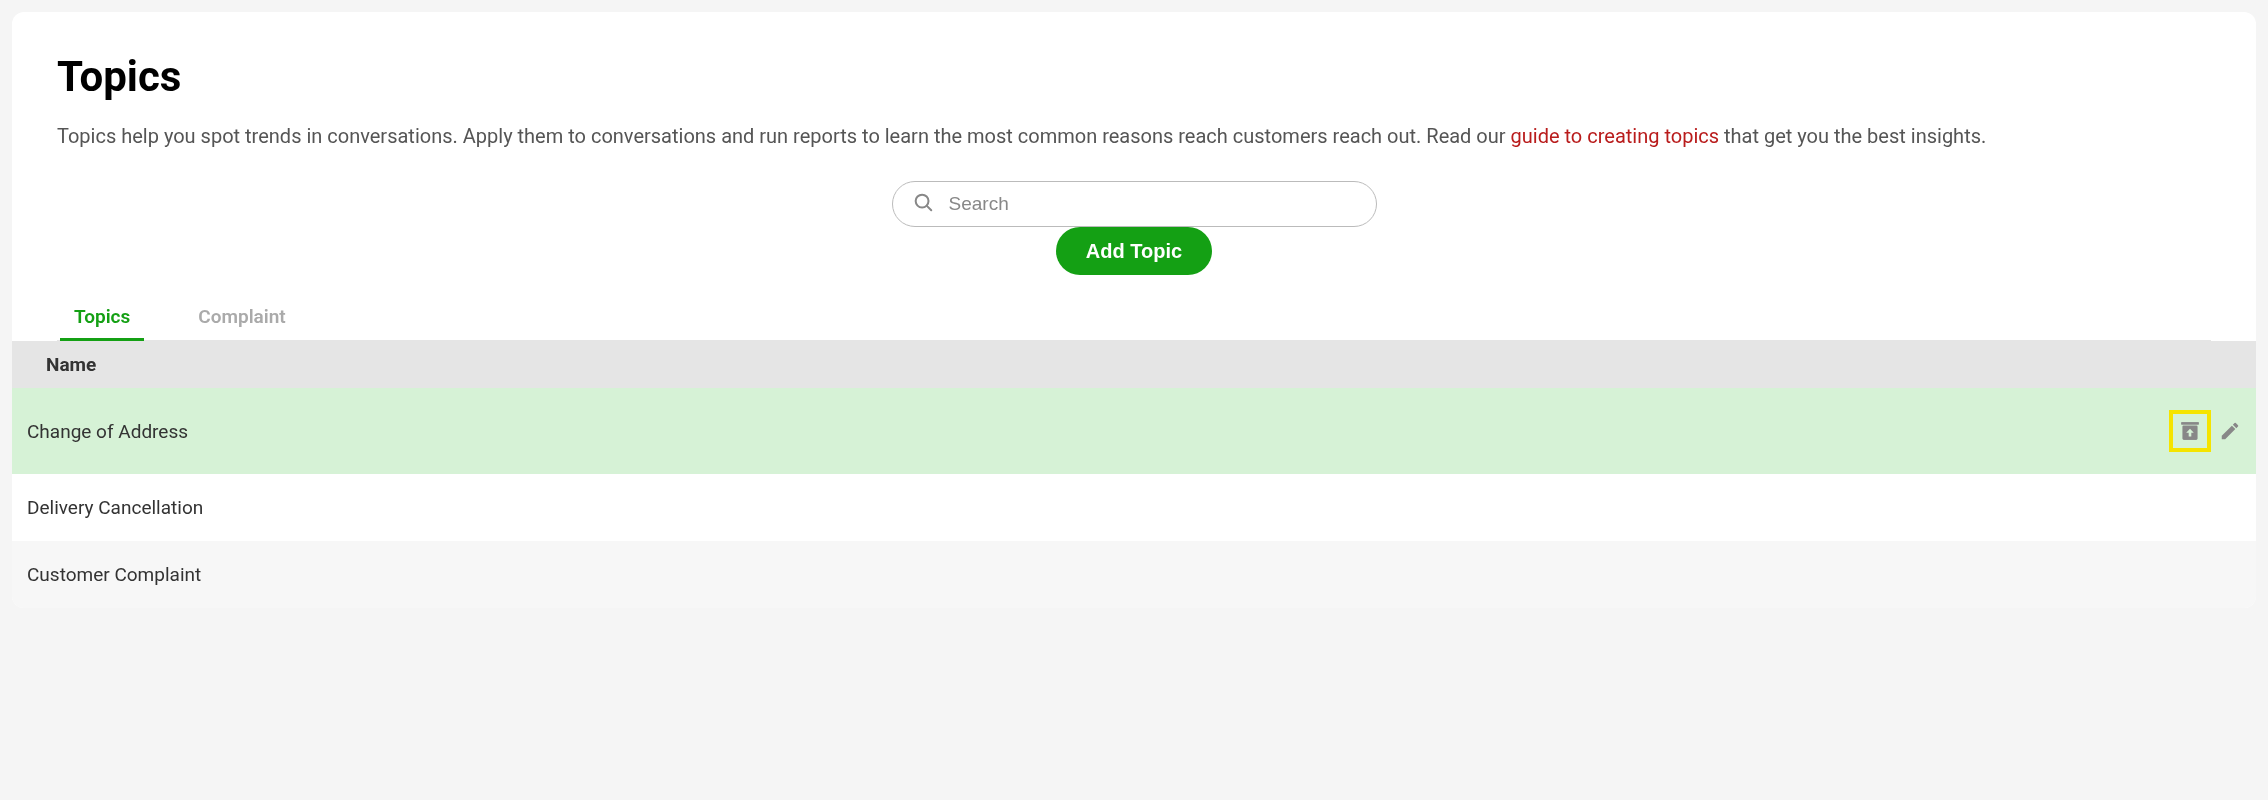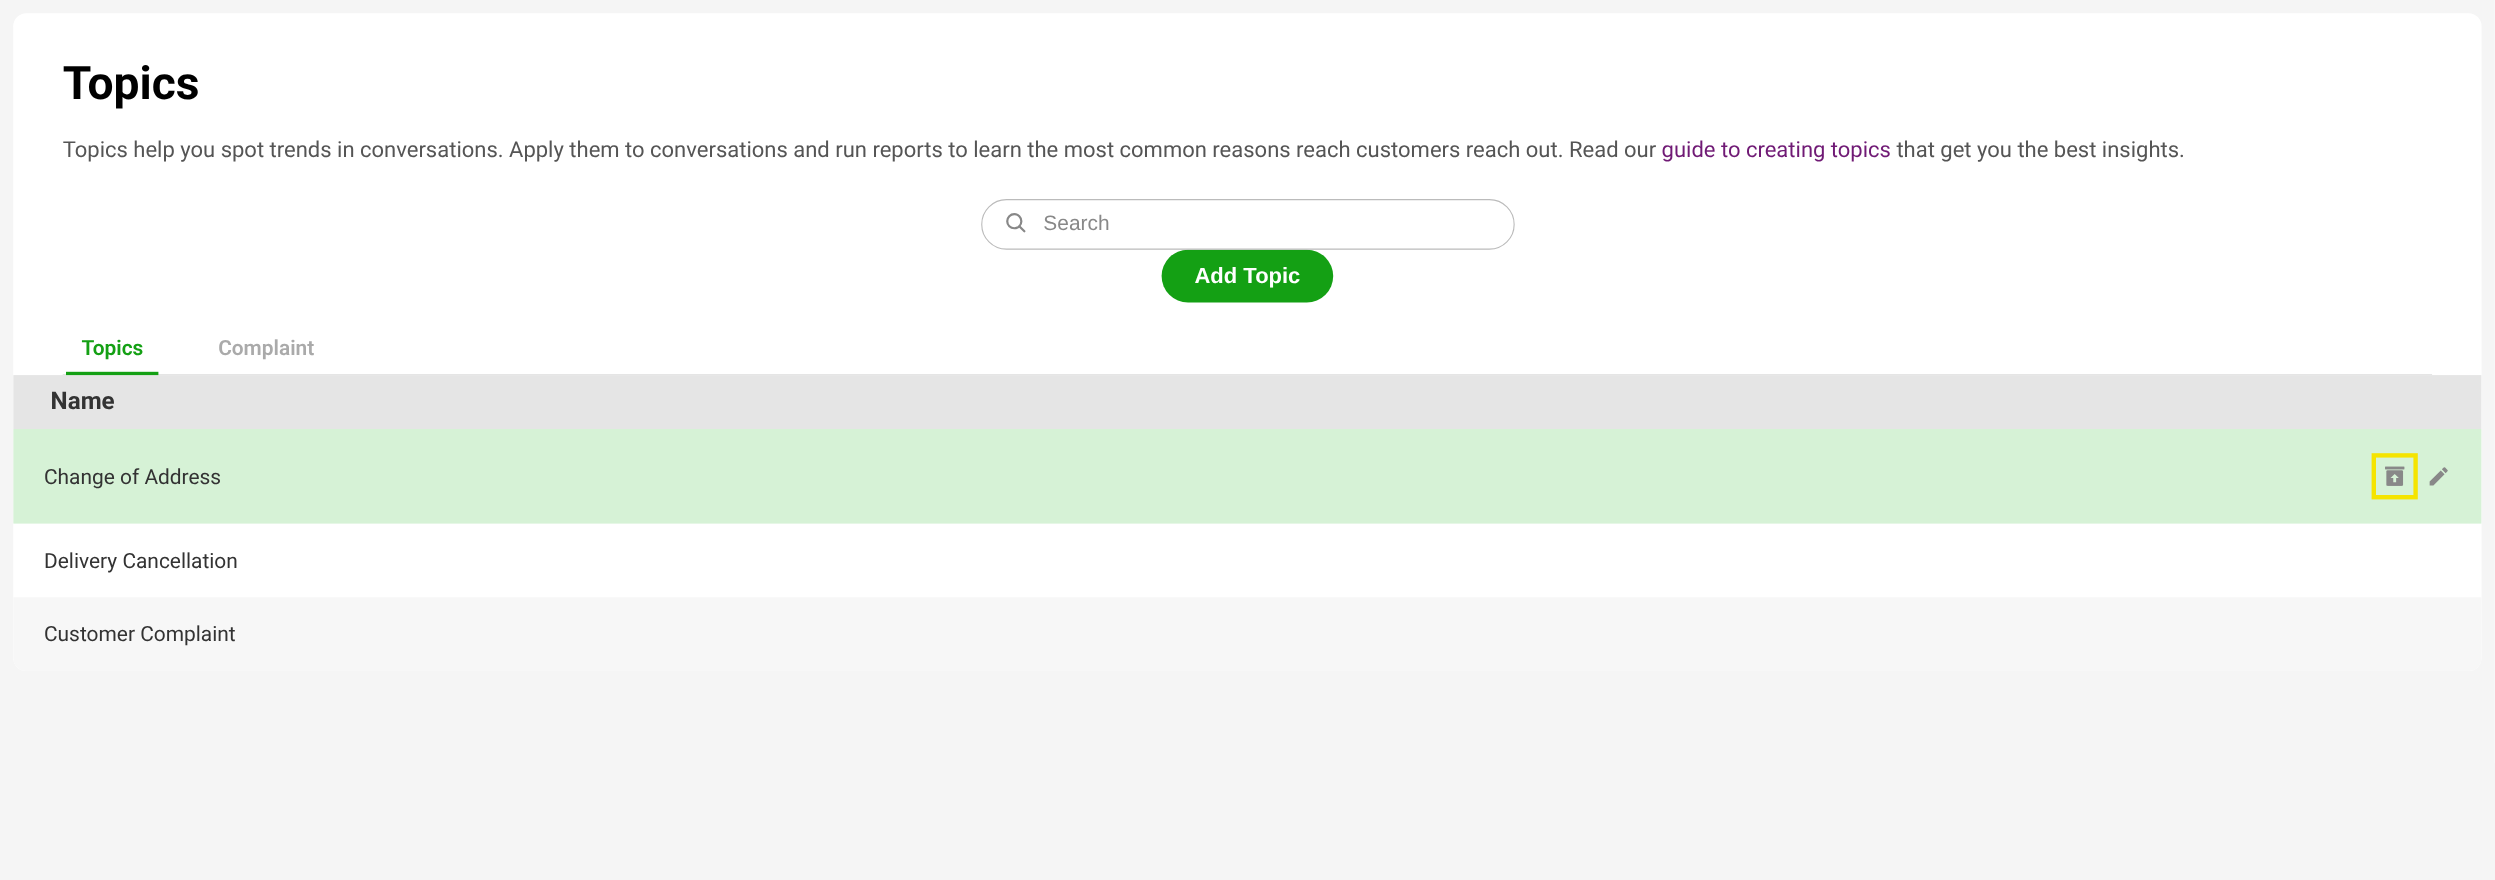--- a/index.html
+++ b/index.html
@@ -26,21 +26,21 @@
       color: #000;
       margin-bottom: 20px;
     }
     .page-description {
       font-size: 20px;
       color: #555;
       line-height: 1.5;
       margin-bottom: 30px;
     }
     .page-description a {
-      color: #701a75;
+      color: #b91c1c;
       text-decoration: none;
     }
     .toolbar {
       display: flex;
       justify-content: space-between;
       align-items: center;
       margin-bottom: 20px;
       flex-direction: column;
     }
     .search-wrapper {
@@ -93,29 +93,29 @@
       border-bottom: 3px solid transparent;
       margin-bottom: -1px;
     }
     .tab.active {
       color: #14a014;
       border-bottom-color: #14a014;
     }
     .table-header {
       background: #e5e5e5;
       padding: 12px 34px;
-      font-size: 22px;
+      font-size: 19px;
       font-weight: 700;
       color: #333;
     }
     .table-row {
       display: flex;
       align-items: center;
       justify-content: space-between;
-      padding: 22px 28px;
+      padding: 22px 15px;
       font-size: 19px;
       color: #333;
       position: relative;
     }
     .table-row.highlighted {
       background: #d6f2d6;
     }
     .table-row.alt {
       background: #f7f7f7;
     }

